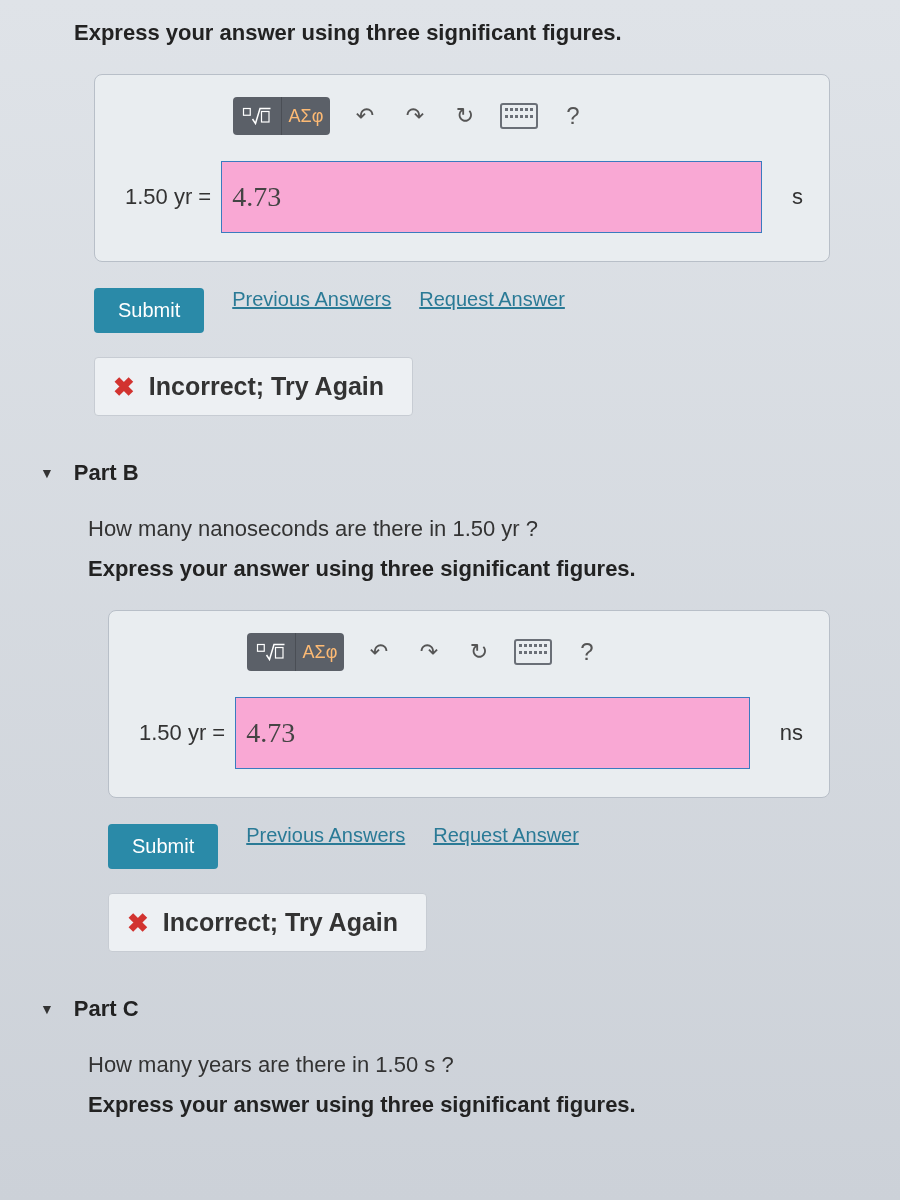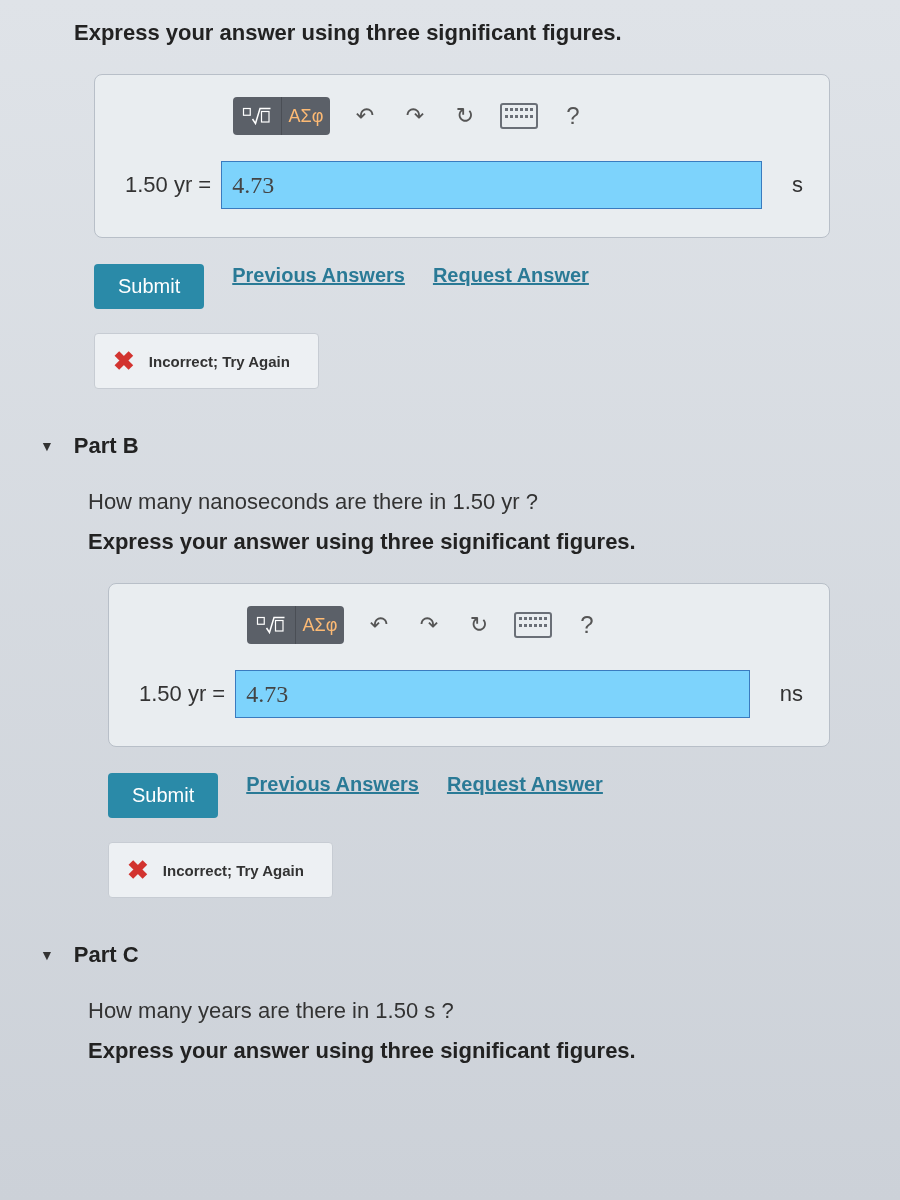--- a/index.html
+++ b/index.html
@@ -100,24 +100,24 @@
   .equation-label {
     font-size: 22px;
     color: #333;
     margin-right: 10px;
     white-space: nowrap;
   }
   .answer-input {
     flex: 1;
     height: 46px;
     border: 1.5px solid #3a7bbf;
-    background: #7dd3fc;
-    font-size: 24px;
+    background: #f9a8d4;
+    font-size: 28px;
     color: #444;
-    padding: 0 10px;
+    padding: 12px 10px;
     outline: none;
     font-family: Georgia, serif;
   }
   .unit-label {
     font-size: 22px;
     color: #333;
     margin-left: 30px;
   }
   .actions {
     display: flex;
@@ -131,40 +131,39 @@
     border-radius: 4px;
     padding: 11px 24px;
     font-size: 20px;
     cursor: pointer;
   }
   .link {
     color: #2a7a96;
     font-size: 20px;
     text-decoration: underline;
     cursor: pointer;
-    font-weight: bold;
   }
   .feedback {
     display: inline-flex;
     align-items: center;
     background: #edf0f3;
     border: 1px solid #c7ccd3;
     border-radius: 4px;
     padding: 14px 28px 14px 18px;
     margin: 0 0 0 20px;
     gap: 14px;
   }
   .feedback-x {
     color: #d2332f;
     font-size: 26px;
     font-weight: bold;
     line-height: 1;
   }
   .feedback-text {
-    font-size: 15px;
+    font-size: 25px;
     font-weight: bold;
     color: #333;
   }
   .part-header {
     display: flex;
     align-items: center;
     gap: 20px;
     margin: 44px 0 30px -34px;
   }
   .chevron {

